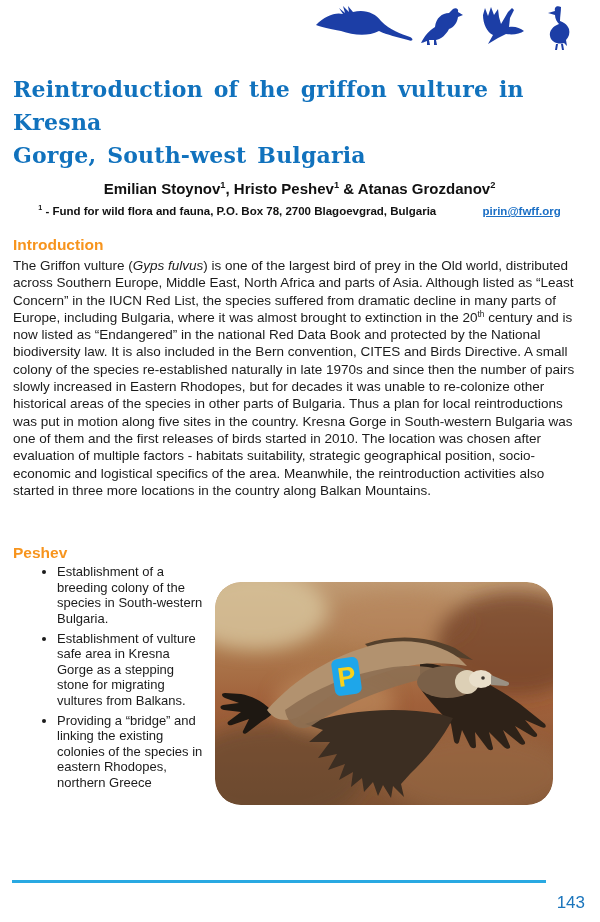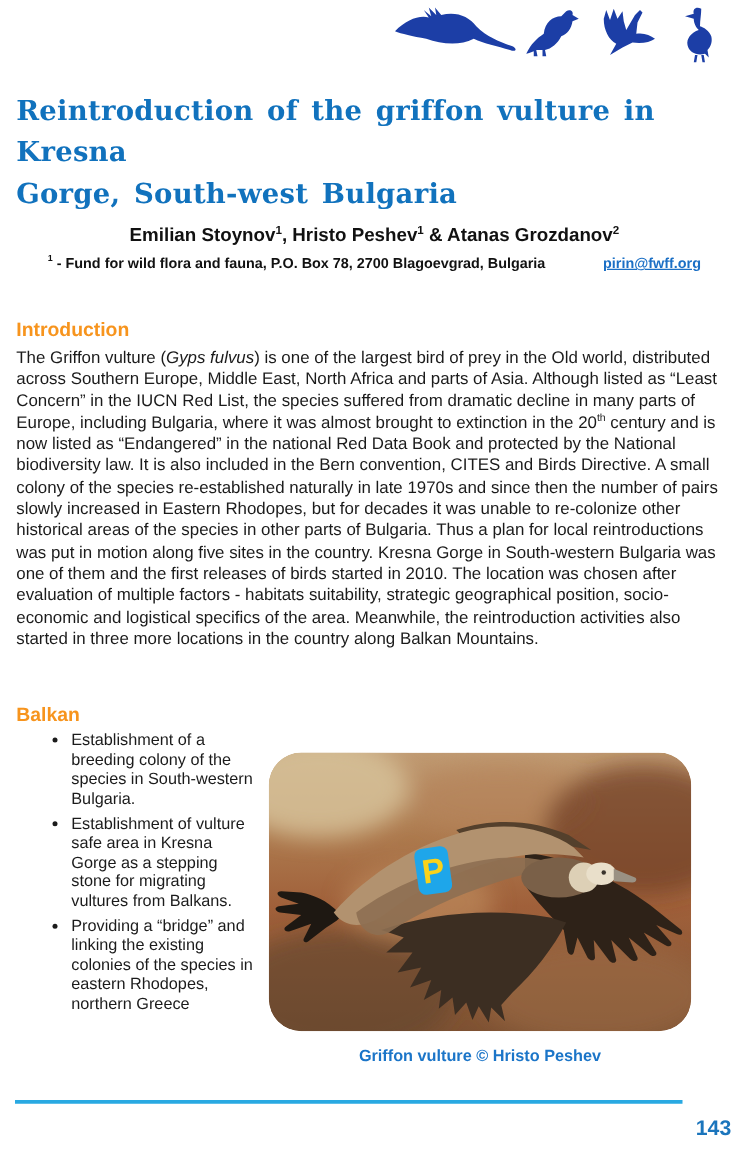--- a/index.html
+++ b/index.html
@@ -12,31 +12,31 @@
   .title{
     margin:73px 0 0 0;font-family:"DejaVu Serif",serif;font-weight:bold;
     font-size:22px;line-height:33px;color:#1172bd;letter-spacing:0.2px;word-spacing:3px;
   }
   .authors{margin-top:9px;text-align:center;font-weight:bold;font-size:15px;line-height:15px;color:#111;}
   .affil{margin-top:8px;text-align:center;font-weight:bold;font-size:11.5px;line-height:15px;color:#111;}
   .affil2{margin-top:6px;}
   sup{font-size:0.62em;line-height:0;}
   a.email{color:#1b6fc5;padding-left:43px;}
   .h-orange{margin:0;color:#f7941d;font-size:15.5px;font-weight:bold;line-height:19px;}
-  .h-intro{margin-top:36px;}
+  .h-intro{margin-top:16px;}
   .h-goals{margin-top:44px;}
   .intro-p{margin:3px 0 0 0;font-size:13.5px;line-height:17.3px;}
   .goals-row{display:flex;align-items:flex-start;margin-top:2px;}
   .goals-list{margin:0;padding-left:44px;width:146px;font-size:13px;line-height:15.6px;flex:none;}
   .goals-list li{margin-bottom:4px;}
   figure.photo{margin:18px 0 0 12px;width:338px;flex:none;}
   figure.photo svg{display:block;border-radius:26px;}
   figcaption{margin-top:12px;text-align:center;font-weight:bold;font-size:13px;color:#1b75c8;}
   .footer-rule{position:absolute;left:12px;top:880px;width:534px;height:3px;background:#29a9e2;}
-  .page-number{position:absolute;top:893px;right:15px;font-weight:bold;font-size:17px;color:#1b75bc;}
+  .page-number{position:absolute;top:893px;right:15px;font-weight:normal;font-size:17px;color:#1b75bc;}
   i{}
 </style>
 </head>
 <body>
 
 <div class="page">
 
   <div class="birds">
     <svg width="256" height="46" viewBox="0 0 256 46" xmlns="http://www.w3.org/2000/svg">
       <g fill="#1c3ea6">
@@ -54,21 +54,21 @@
   </h1>
 
   <div class="authors"><span>Emilian Stoynov</span><sup>1</sup><span>, Hristo Peshev</span><sup>1</sup><span> &amp; Atanas Grozdanov</span><sup>2</sup></div>
 
   <div class="affil"><sup>1</sup><span> - Fund for wild flora and fauna, P.O. Box 78, 2700 Blagoevgrad, Bulgaria </span><a class="email" href="#">pirin@fwff.org</a></div>
 
 
   <h2 class="h-orange h-intro">Introduction</h2>
   <p class="intro-p"><span>The Griffon vulture (</span><i>Gyps fulvus</i><span>) is one of the largest bird of prey in the Old world, distributed across Southern Europe, Middle East, North Africa and parts of Asia. Although listed as “Least Concern” in the IUCN Red List, the species suffered from dramatic decline in many parts of Europe, including Bulgaria, where it was almost brought to extinction in the 20</span><sup>th</sup><span> century and is now listed as “Endangered” in the national Red Data Book and protected by the National biodiversity law. It is also included in the Bern convention, CITES and Birds Directive. A small colony of the species re-established naturally in late 1970s and since then the number of pairs slowly increased in Eastern Rhodopes, but for decades it was unable to re-colonize other historical areas of the species in other parts of Bulgaria. Thus a plan for local reintroductions was put in motion along five sites in the country. Kresna Gorge in South-western Bulgaria was one of them and the first releases of birds started in 2010. The location was chosen after evaluation of multiple factors - habitats suitability, strategic geographical position, socio-economic and logistical specifics of the area. Meanwhile, the reintroduction activities also started in three more locations in the country along Balkan Mountains.</span></p>
 
-  <h2 class="h-orange h-goals">Balkan</h2>
+  <h2 class="h-orange h-goals">Peshev</h2>
 
   <div class="goals-row">
     <ul class="goals-list">
       <li>Establishment of a breeding colony of the species in South-western Bulgaria.</li>
       <li>Establishment of vulture safe area in Kresna Gorge as a stepping stone for migrating vultures from Balkans.</li>
       <li>Providing a “bridge” and linking the existing colonies of the species in eastern Rhodopes, northern Greece</li>
     </ul>
 
     <figure class="photo">
       <svg width="338" height="223" viewBox="0 0 338 223" xmlns="http://www.w3.org/2000/svg">
@@ -115,20 +115,19 @@
           <ellipse cx="266" cy="97" rx="12" ry="9" fill="#e9dfca"></ellipse>
           <path fill="#9a9183" d="M276 93 L293 100 C295 101 294 104 291 104 L276 103 Z"></path>
           <circle cx="268" cy="96" r="1.8" fill="#3a342c"></circle>
 
           <g transform="rotate(-8 131 94)">
             <rect x="118" y="76" width="27" height="37" rx="6" fill="#1ea6ea"></rect>
             <text x="131.5" y="104" font-family="Liberation Sans, sans-serif" font-size="27" font-weight="bold" fill="#f9d21b" text-anchor="middle">P</text>
           </g>
         </g>
       </svg>
-      <figcaption>Griffon vulture © Hristo Peshev</figcaption>
     </figure>
   </div>
 
   <div class="footer-rule"></div>
   <div class="page-number">143</div>
 
 </div>
 
 </body></html>

